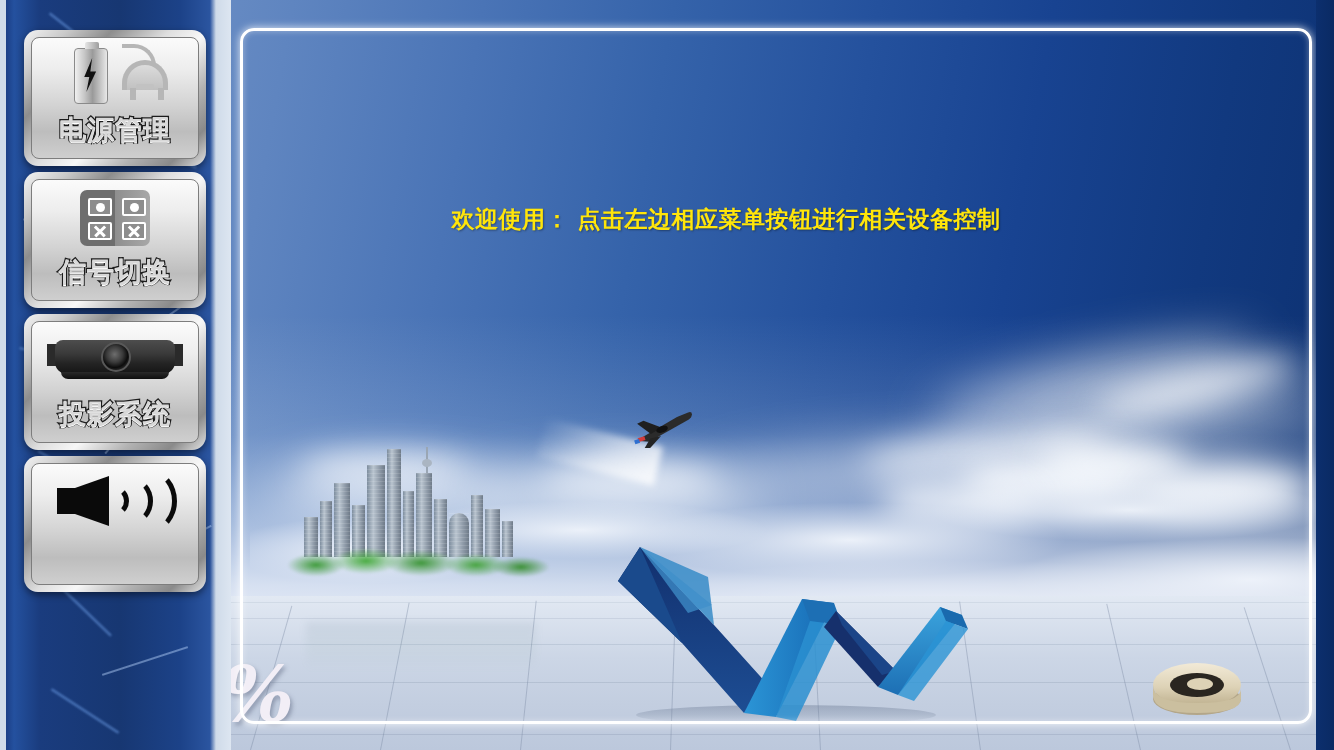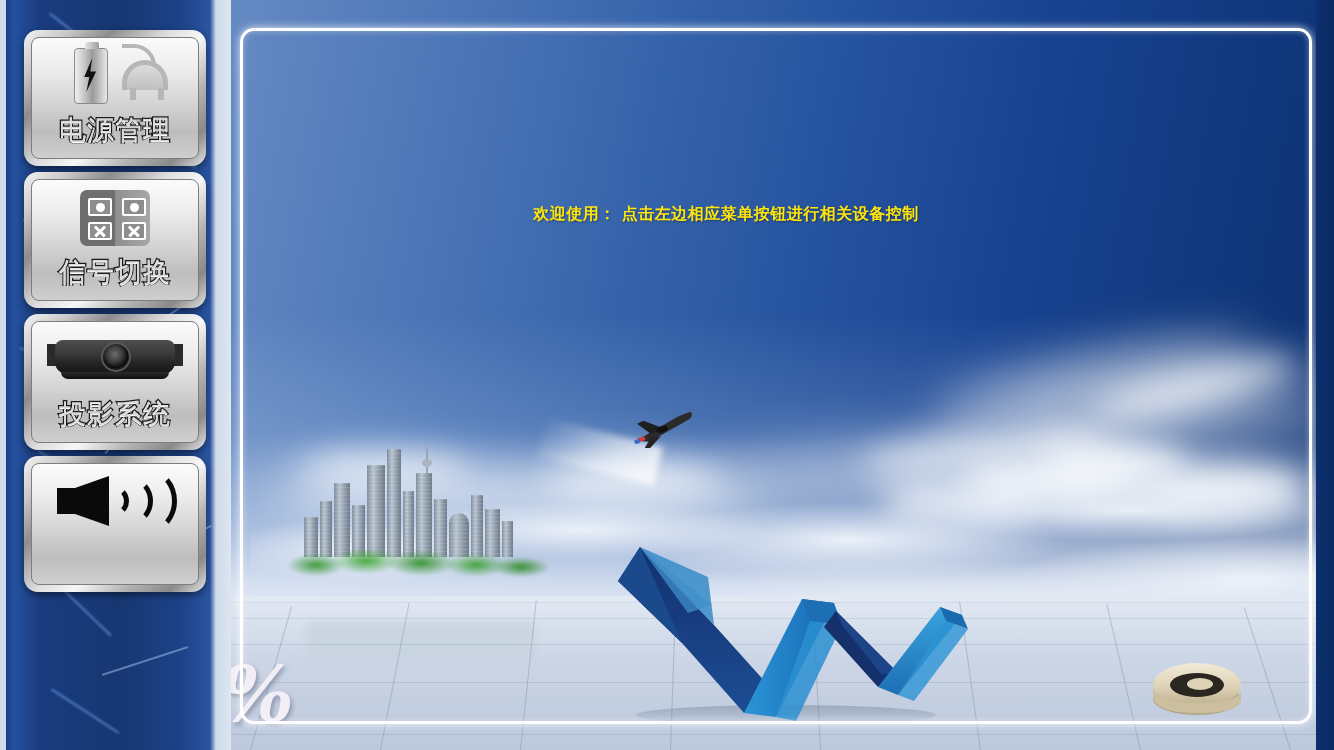--- a/index.html
+++ b/index.html
@@ -90,21 +90,21 @@
   .frame{
     position:absolute; left:240px; top:28px; width:1072px; height:696px;
     border:3px solid #ffffff; border-radius:14px;
     box-shadow:0 0 8px rgba(255,255,255,.85), inset 0 0 6px rgba(255,255,255,.4);
     pointer-events:none;
   }
 
   
   .welcome{
     position:absolute; left:240px; top:204px; width:972px; text-align:center;
-    font-size:16px; font-weight:bold; color:#ffe50a; letter-spacing:.5px;
+    font-size:23px; font-weight:bold; color:#ffe50a; letter-spacing:.5px;
     font-family:"DejaVu Sans","Liberation Sans",sans-serif;
     text-shadow:1px 1px 2px rgba(0,0,0,.35);
   }
 
   
   .sidebar{
     position:absolute; left:0; top:0; width:231px; height:750px;
     background:
       linear-gradient(to right, #cfdbe9 0%, #cfdbe9 6px, #1b3f86 6px, #24519f 14px,
                       #1a3c7e 40px, #173772 120px, #1c4288 180px, #2b55a0 210px,
@@ -130,21 +130,21 @@
     overflow:hidden;
   }
   .btn-icon{
     position:absolute; left:0; right:0; top:6px; height:64px;
     display:flex; align-items:center; justify-content:center;
   }
   .btn-label{
     position:absolute; left:0; right:0; bottom:6px; height:44px;
     display:flex; align-items:center; justify-content:center;
     font-family:"DejaVu Sans","Liberation Sans",sans-serif;
-    font-size:27px; font-weight:normal; letter-spacing:1px;
+    font-size:27px; font-weight:bold; letter-spacing:1px;
     color:#d8d8d8;
     -webkit-text-stroke:2.5px #1c1c1c;
     paint-order:stroke fill;
     text-shadow:0 1px 0 #fff;
   }
 
   
   .battery{ position:absolute; left:24px; top:4px; width:34px; height:56px; border-radius:4px;
     background:linear-gradient(to right,#f0f0f0 0%, #c6c6c6 30%, #9a9a9a 55%, #e8e8e8 100%);
     border:1px solid #8a8a8a; }

